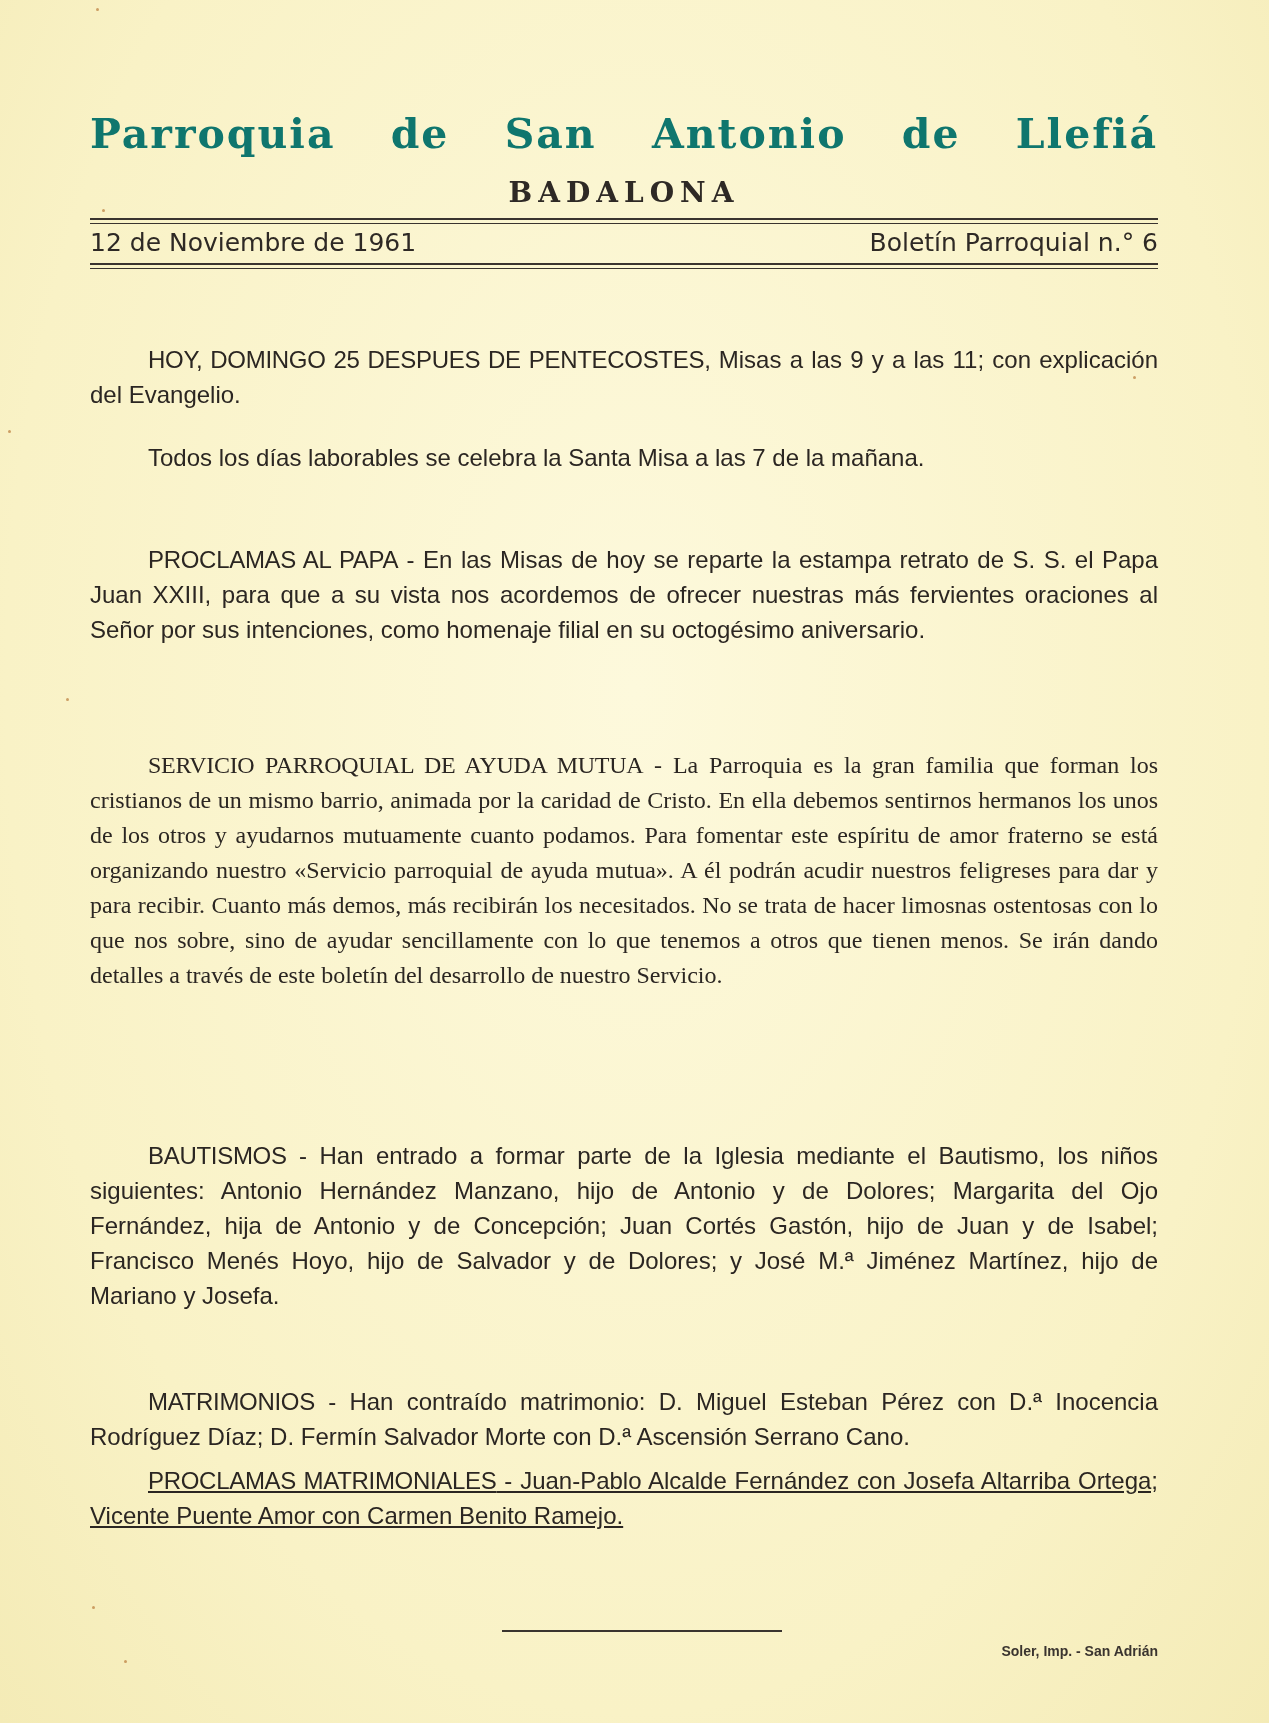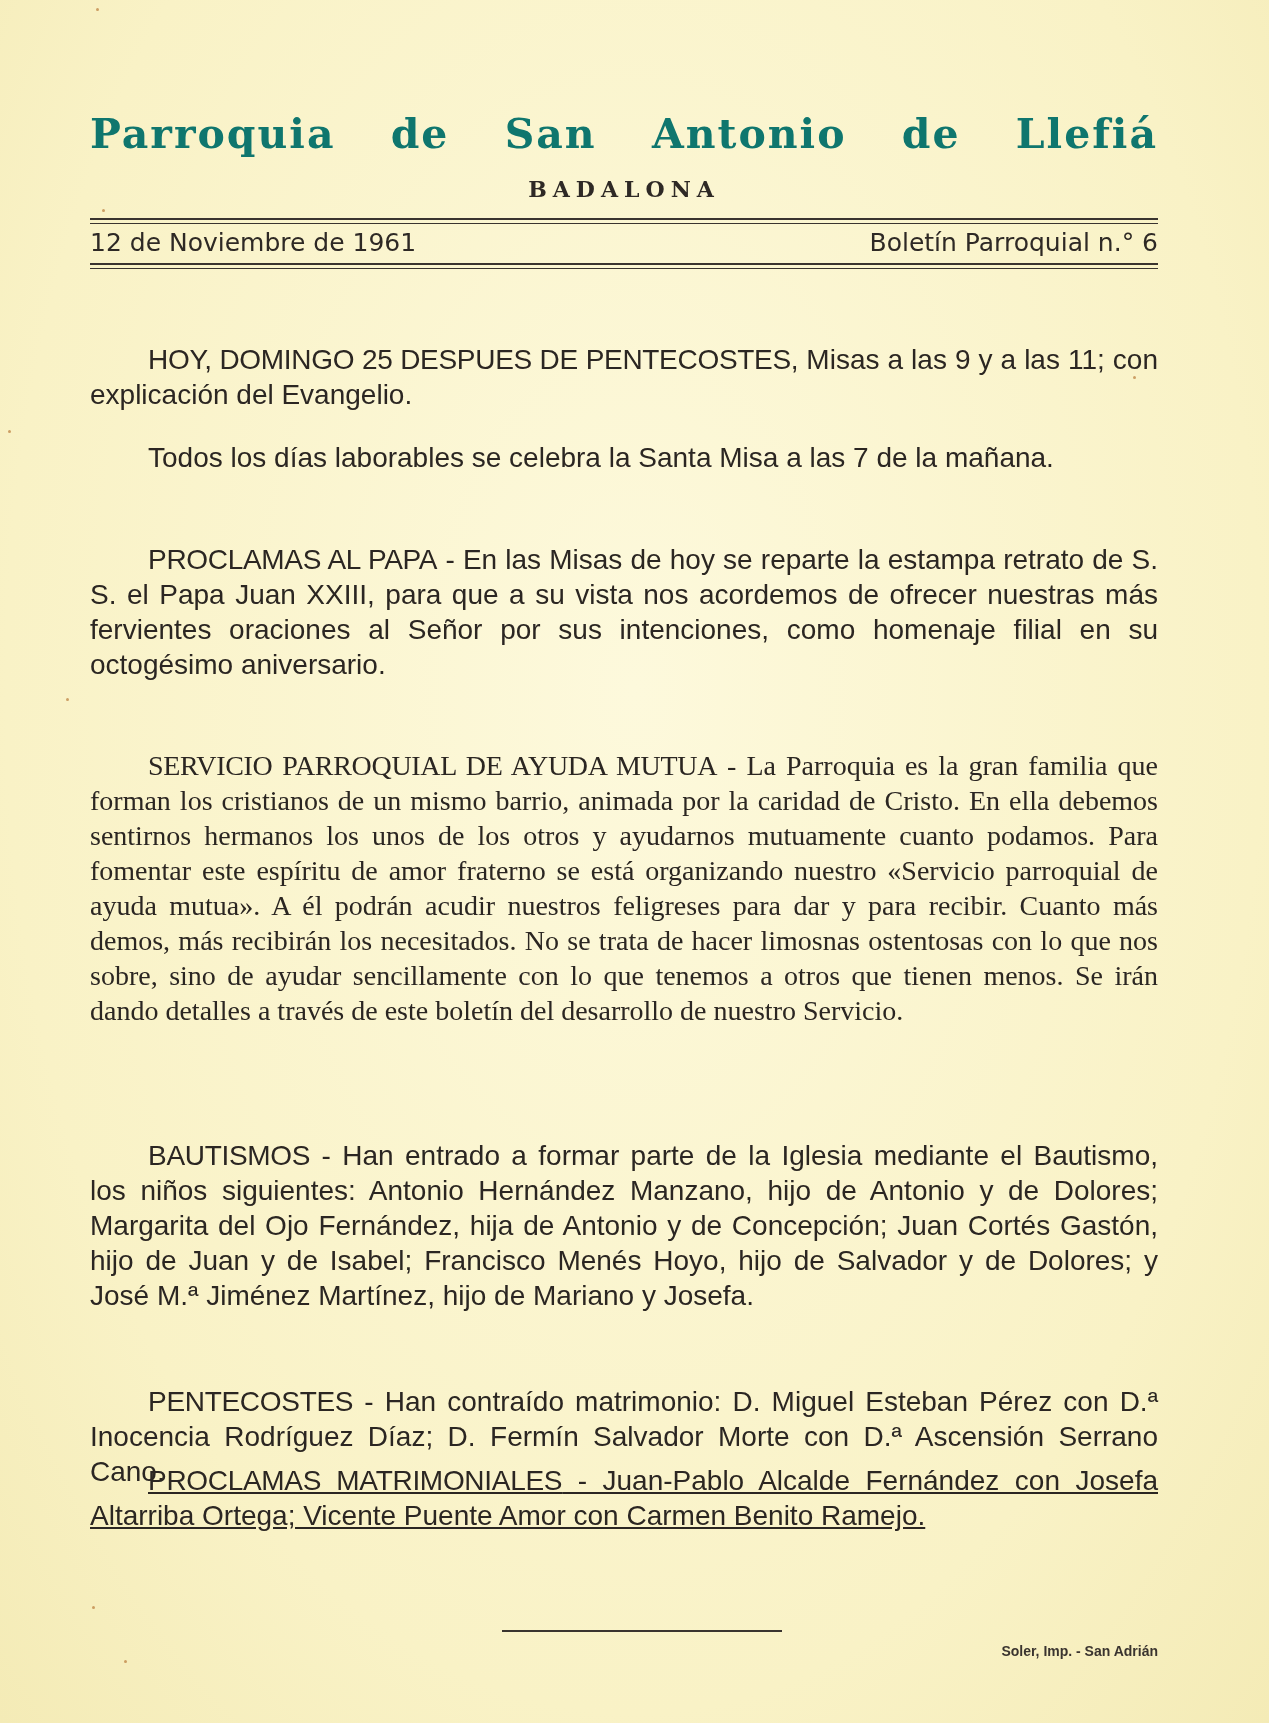--- a/index.html
+++ b/index.html
@@ -37,21 +37,21 @@
       line-height: 1;
     }
     .masthead-city {
       position: absolute;
       top: 176px;
       left: 0;
       width: 1068px;
       text-align: center;
       font-family: "DejaVu Serif", serif;
       font-weight: bold;
-      font-size: 22px;
+      font-size: 28px;
       letter-spacing: 6px;
       color: #2e2925;
     }
     .rule-double {
       position: absolute;
       left: 0;
       width: 1068px;
       height: 6px;
       border-top: 2px solid #3a342f;
       border-bottom: 1px solid #3a342f;
@@ -70,21 +70,21 @@
       font-size: 25px;
       color: #2e2925;
       line-height: 32px;
     }
     .para {
       position: absolute;
       left: 0;
       width: 1068px;
       margin: 0;
       font-family: "Liberation Sans Narrow", "Liberation Sans", sans-serif;
-      font-size: 28px;
+      font-size: 24px;
       line-height: 35px;
       color: #2b2622;
       text-align: justify;
       text-indent: 58px;
       font-stretch: condensed;
     }
     .para .head {
       letter-spacing: -0.3px;
     }
     #p-hoy { top: 342px; }
@@ -138,21 +138,21 @@
   <p class="para" id="p-hoy"><span class="head">HOY, DOMINGO 25 DESPUES DE PENTECOSTES,</span><span> Misas a las 9 y a las 11; con explicación del Evangelio.</span></p>
 
   <p class="para" id="p-todos"><span class="head"></span><span>Todos los días laborables se celebra la Santa Misa a las 7 de la mañana.</span></p>
 
   <p class="para" id="p-homenaje"><span class="head">PROCLAMAS AL PAPA</span><span> - En las Misas de hoy se reparte la estampa retrato de S. S. el Papa Juan XXIII, para que a su vista nos acordemos de ofrecer nuestras más fervientes oraciones al Señor por sus intenciones, como homenaje filial en su octogésimo aniversario.</span></p>
 
   <p class="para" id="p-servicio"><span class="head">SERVICIO PARROQUIAL DE AYUDA MUTUA</span><span> - La Parroquia es la gran familia que forman los cristianos de un mismo barrio, animada por la caridad de Cristo. En ella debemos sentirnos hermanos los unos de los otros y ayudarnos mutuamente cuanto podamos. Para fomentar este espíritu de amor fraterno se está organizando nuestro «Servicio parroquial de ayuda mutua». A él podrán acudir nuestros feligreses para dar y para recibir. Cuanto más demos, más recibirán los necesitados. No se trata de hacer limosnas ostentosas con lo que nos sobre, sino de ayudar sencillamente con lo que tenemos a otros que tienen menos. Se irán dando detalles a través de este boletín del desarrollo de nuestro Servicio.</span></p>
 
   <p class="para" id="p-bautismos"><span class="head">BAUTISMOS</span><span> - Han entrado a formar parte de la Iglesia mediante el Bautismo, los niños siguientes: Antonio Hernández Manzano, hijo de Antonio y de Dolores; Margarita del Ojo Fernández, hija de Antonio y de Concepción; Juan Cortés Gastón, hijo de Juan y de Isabel; Francisco Menés Hoyo, hijo de Salvador y de Dolores; y José M.ª Jiménez Martínez, hijo de Mariano y Josefa.</span></p>
 
-  <p class="para" id="p-matrimonios"><span class="head">PENTECOSTES</span><span> - Han contraído matrimonio: D. Miguel Esteban Pérez con D.ª Inocencia Rodríguez Díaz; D. Fermín Salvador Morte con D.ª Ascensión Serrano Cano.</span></p>
+  <p class="para" id="p-matrimonios"><span class="head">MATRIMONIOS</span><span> - Han contraído matrimonio: D. Miguel Esteban Pérez con D.ª Inocencia Rodríguez Díaz; D. Fermín Salvador Morte con D.ª Ascensión Serrano Cano.</span></p>
 
   <p class="para" id="p-proclamas"><span class="head">PROCLAMAS MATRIMONIALES</span><span> - Juan-Pablo Alcalde Fernández con Josefa Altarriba Ortega; Vicente Puente Amor con Carmen Benito Ramejo.</span></p>
 
   <div class="footer-rule"></div>
   <div class="imprint">Soler, Imp. - San Adrián</div>
 </div>
 
 <div class="speck" style="left:96px;top:8px;"></div>
 <div class="speck" style="left:102px;top:209px;"></div>
 <div class="speck" style="left:8px;top:430px;"></div>

